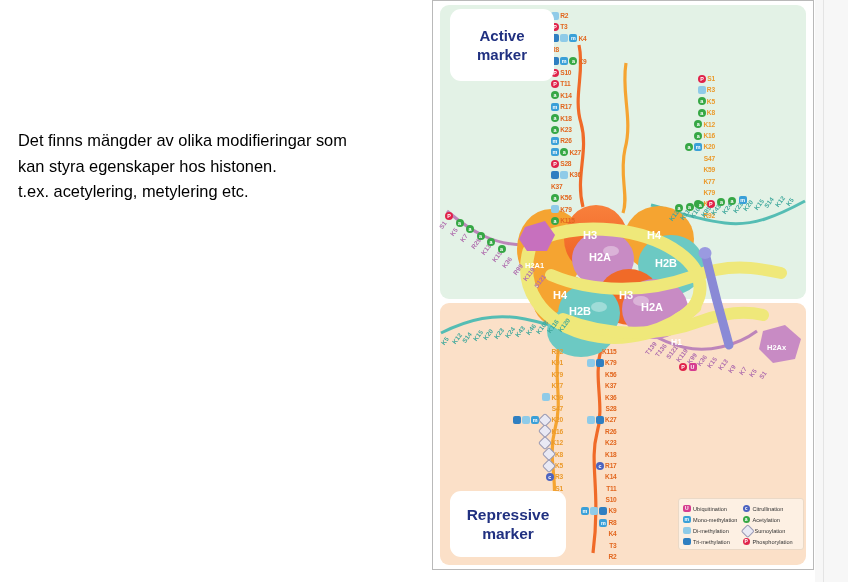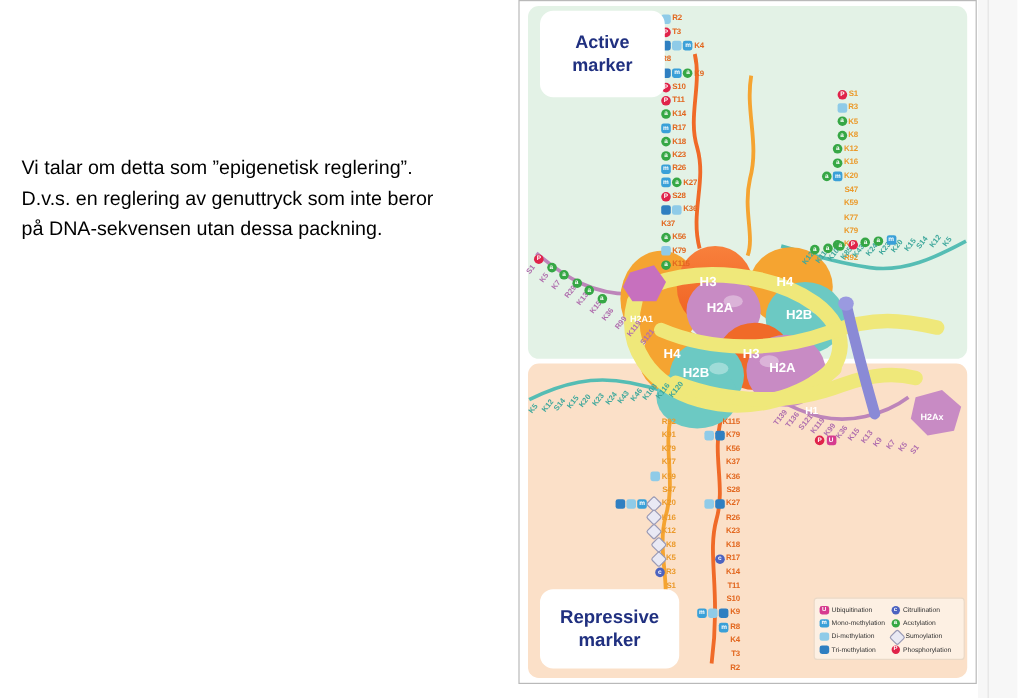--- a/index.html
+++ b/index.html
@@ -106,21 +106,21 @@
   }
   .leg-item{ display:flex; align-items:center; gap:2.5px; font-size:5.6px; color:#333; height:11px;}
   .leg-item .mod{ width:7.5px; height:7.5px; line-height:7.5px; font-size:5px;}
   .leg-txt{ white-space:nowrap; }
 </style>
 </head>
 <body>
 
 <div id="slide-text">
   <div id="body-copy">
-    <p>Vi talar om detta som ”epigenetisk reglering”.<br>D.v.s. en reglering av genuttryck som inte beror<br>på DNA-sekvensen utan dessa packning.</p>
+    <p>Det finns mängder av olika modifieringar som<br>kan styra egenskaper hos histonen.<br>t.ex. acetylering, metylering etc.</p>
   </div>
 </div>
 
 <div id="diagram-panel">
 
   <div class="panel-zone" id="active-zone"></div>
   <div class="panel-zone" id="repressive-zone"></div>
 
   <svg id="nucleosome" viewBox="0 0 382 570">
     <defs>

